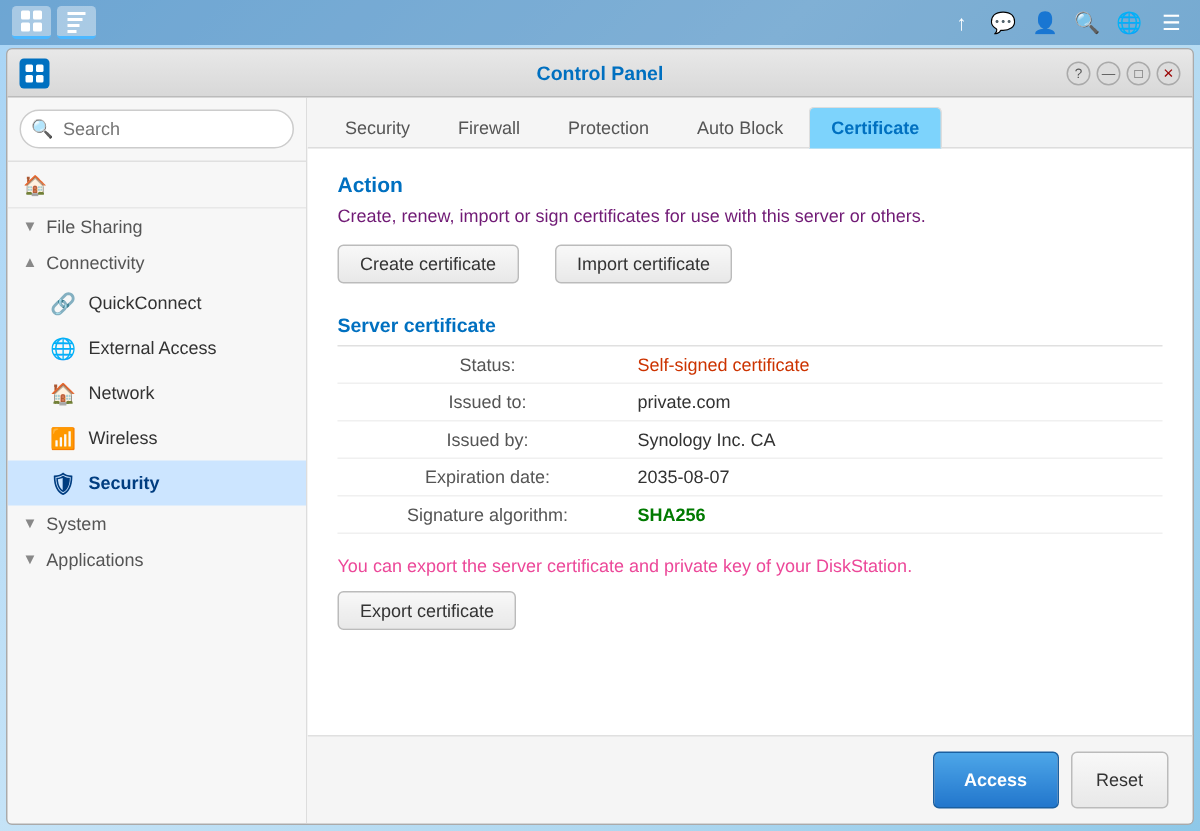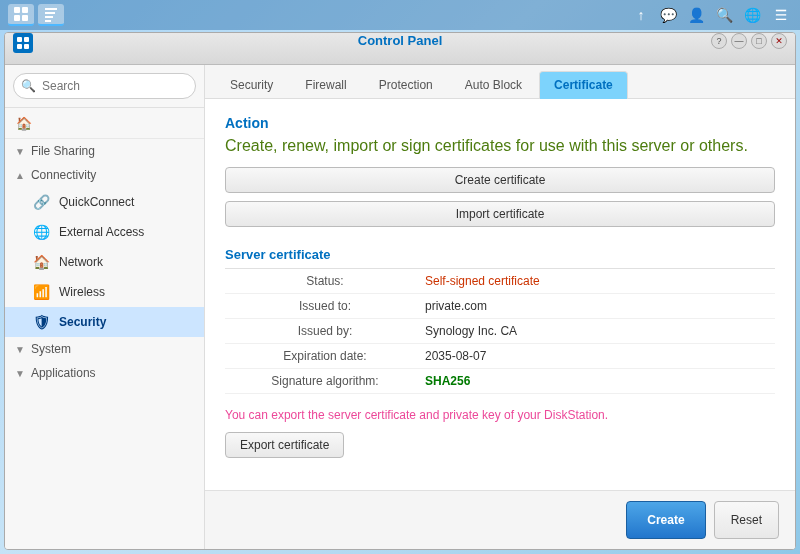--- a/index.html
+++ b/index.html
@@ -53,21 +53,21 @@
       border-radius: 4px;
       overflow: hidden;
     }
 
     
     .title-bar {
       height: 32px;
       background: linear-gradient(180deg, #e8e8e8, #d8d8d8);
       border-bottom: 1px solid #bbb;
       display: flex;
-      align-items: flex-start;
+      align-items: center;
       justify-content: space-between;
       padding: 0 8px;
     }
     .title-bar-left { display: flex; align-items: center; gap: 6px; }
     .title-bar-logo {
       width: 20px; height: 20px;
       background: #0070c0;
       border-radius: 3px;
       display: flex; align-items: center; justify-content: center;
       color: white; font-size: 11px; font-weight: bold;
@@ -228,30 +228,29 @@
     }
 
     .section-title {
       font-size: 14px;
       color: #0070c0;
       font-weight: 600;
       margin-bottom: 6px;
     }
 
     .section-desc {
-      font-size: 16px;
-      color: #4d7c0f;
+      font-size: 12px;
+      color: #701a75;
       margin-bottom: 12px;
     }
 
     .btn-row {
       display: flex;
-      gap: 8px;
+      gap: 24px;
       margin-bottom: 20px;
-      flex-direction: column;
     }
     .btn {
       padding: 5px 14px;
       border: 1px solid #bbb;
       border-radius: 4px;
       background: linear-gradient(180deg, #f8f8f8, #e8e8e8);
       font-size: 12px;
       color: #333;
       cursor: pointer;
     }
@@ -476,18 +475,18 @@
             <div class="info-label">Signature algorithm:</div>
             <div class="info-value green">SHA256</div>
           </div>
         </div>
 
         <div class="export-note">You can export the server certificate and private key of your DiskStation.</div>
         <button class="btn">Export certificate</button>
       </div>
 
       <div class="footer">
-        <button class="btn-apply">Create</button>
+        <button class="btn-apply">Access</button>
         <button class="btn-reset">Reset</button>
       </div>
     </div>
   </div>
 </div>
 
 </body></html>

